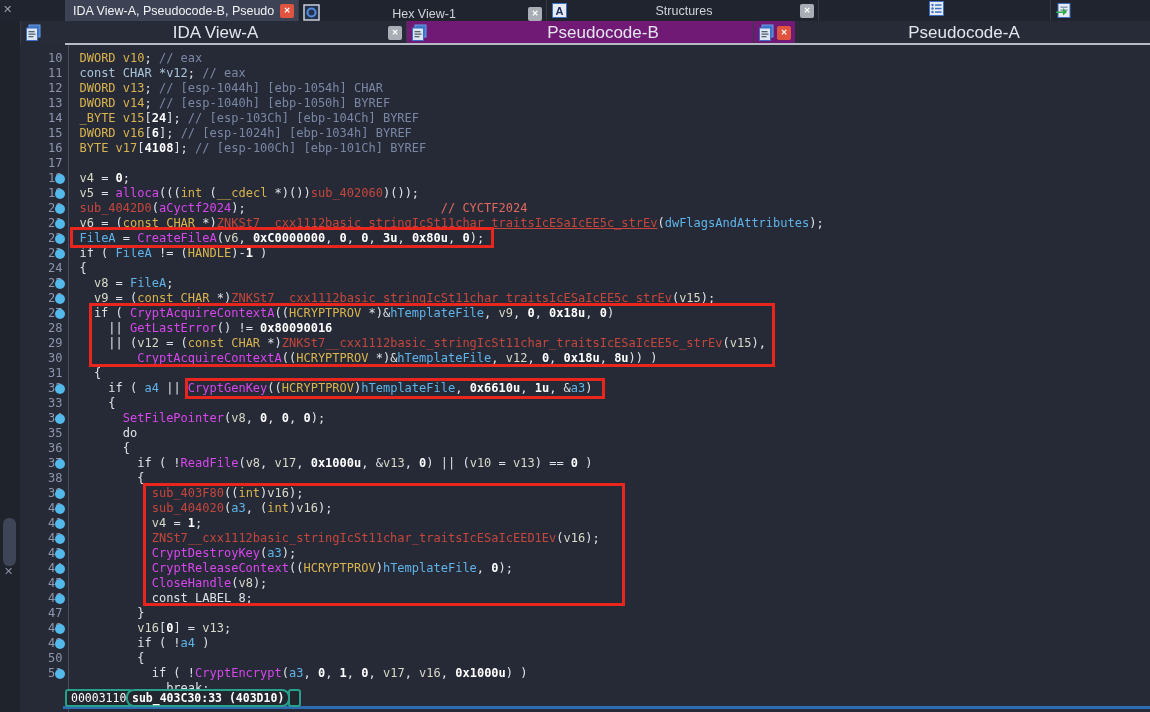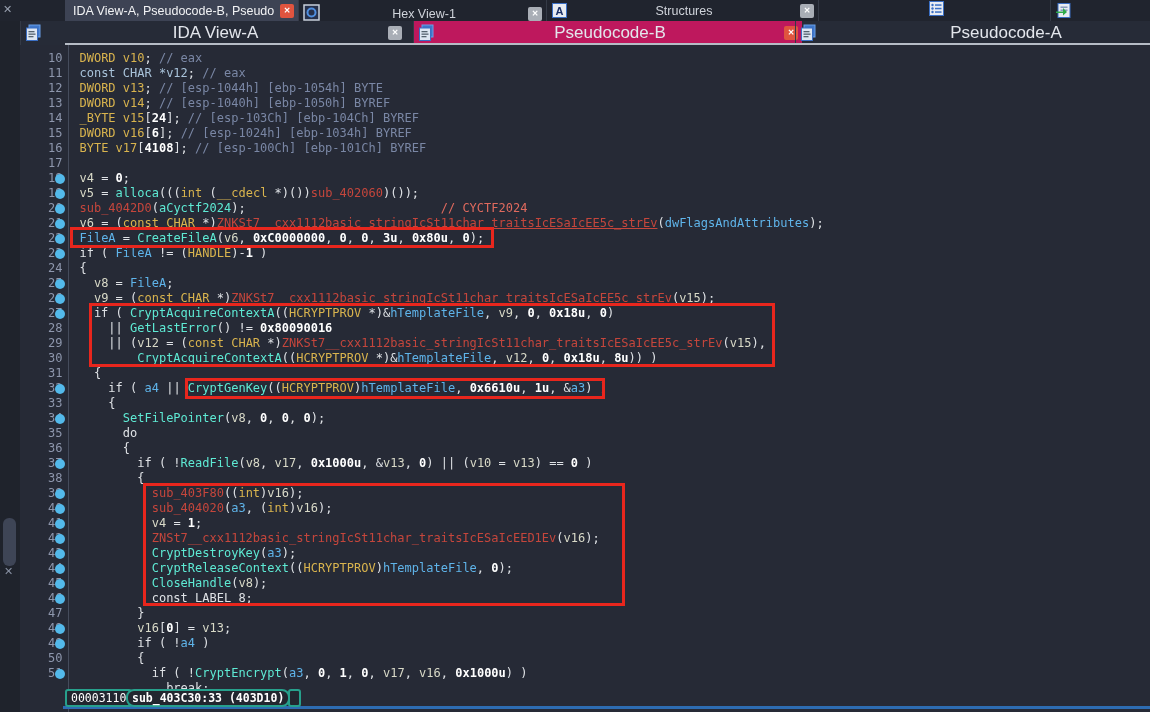--- a/index.html
+++ b/index.html
@@ -15,37 +15,37 @@
   .xbtn{width:14px;height:14px;border-radius:2px;background:#a9aeb6;display:flex;align-items:center;
         justify-content:center;flex:0 0 auto;margin-right:4px;}
   .xbtn::before{content:"\2715";font-size:8px;font-weight:bold;color:#fff;line-height:1;}
   .xbtn.red{background:#e0543f;}
   .tabicon{flex:0 0 auto;margin-left:4px;display:flex;align-items:center;}
   
   .vtabbar{position:absolute;left:0;top:21px;width:1150px;height:24px;background:#262b37;}
   .vtab{position:absolute;top:0;height:24px;display:flex;align-items:center;
         color:#e3e6ec;font-size:17px;border-left:1px solid #343a46;box-sizing:border-box;}
   .vtab .lbl{flex:1;text-align:center;white-space:nowrap;}
-  .vtab.active{background:#be185d;margin-left:7px;}
+  .vtab.active{background:#701a75;}
   .panel-topline{position:absolute;left:65px;right:0;top:43px;height:2px;background:#b6bcc6;}
   
   .leftstrip{position:absolute;left:0;top:21px;width:20px;bottom:0;background:#1f232c;}
   .lthumb{position:absolute;left:3px;top:497px;width:13px;height:48px;border-radius:6px;background:#3e4556;}
   .lx{position:absolute;left:4px;top:544px;color:#8891a3;font-size:11px;}
   .topx{position:absolute;left:3px;top:3px;color:#99a1b0;font-size:11px;}
   .gutter{position:absolute;left:0;top:51px;width:58px;}
   .gl{position:relative;height:15px;text-align:right;color:#8e97ad;
       font:12px "DejaVu Sans Mono",monospace;margin-left:48px;}
   .dot{position:absolute;left:7px;top:2.5px;width:10px;height:10px;border-radius:50%;
        background:var(--bp,#53b9ea);}
   .gutsep{position:absolute;left:68px;top:45px;bottom:0;width:1px;background:#454c5c;}
   .codewrap{position:absolute;left:65px;top:51px;right:0;bottom:0;overflow:hidden;}
   .cl{height:15px;white-space:pre;font:12px "DejaVu Sans Mono",monospace;}
   .c-p{color:#dfe2e6}.c-ty{color:#d9b44e}.c-v{color:#d9dac8}
-  .c-n{color:#ffffff;font-weight:bold}.c-a{color:#5eead4}.c-s{color:#c5463c}
+  .c-n{color:#ffffff;font-weight:bold}.c-a{color:#d946ef}.c-s{color:#c5463c}
   .c-b{color:#5fb4ea}.c-c{color:#7a87a5}.c-r{color:#e06a5e}.c-d{color:#a9c3da}
   .u{text-decoration:underline}
   .hlbox{position:absolute;border:3px solid var(--hl,#e8261d);background:transparent;
          pointer-events:none;box-sizing:border-box;}
   
   .blueline{position:absolute;left:63px;right:0;top:706px;height:3px;background:#2d6cb2;}
   .statusbar{position:absolute;left:0;top:687px;width:951px;height:25px;text-decoration:underline;}
   .sbox{position:absolute;top:2px;height:18px;border:2px solid var(--teal,#27a08c);border-radius:3px;
         background:#22262f;color:#fff;font:11.5px "DejaVu Sans Mono",monospace;
         display:flex;align-items:center;justify-content:center;padding:0 4px;box-sizing:border-box;}
@@ -135,21 +135,21 @@
             <rect x="4" y="1" width="11" height="12" fill="#3f77c9" stroke="#6aa0e8"></rect>
             <rect x="1.5" y="4" width="11" height="12.5" fill="#dde6f2" stroke="#3b6fc4"></rect>
             <rect x="3.5" y="7" width="6" height="1.3" fill="#55636f"></rect>
             <rect x="3.5" y="9.5" width="7" height="1.3" fill="#55636f"></rect>
             <rect x="3.5" y="12" width="5" height="1.3" fill="#55636f"></rect>
           </svg>
       </span>
       <span class="lbl">Pseudocode-B</span>
       <span class="xbtn red"></span>
     </div>
-    <div class="vtab" style="left:795px;width:355px;gap:44px;">
+    <div class="vtab" style="left:753px;width:355px;gap:44px;">
       <span class="tabicon">
         <svg width="18" height="18" viewBox="0 0 18 18">
             <rect x="4" y="1" width="11" height="12" fill="#3f77c9" stroke="#6aa0e8"></rect>
             <rect x="1.5" y="4" width="11" height="12.5" fill="#dde6f2" stroke="#3b6fc4"></rect>
             <rect x="3.5" y="7" width="6" height="1.3" fill="#55636f"></rect>
             <rect x="3.5" y="9.5" width="7" height="1.3" fill="#55636f"></rect>
             <rect x="3.5" y="12" width="5" height="1.3" fill="#55636f"></rect>
           </svg>
       </span>
       <span class="lbl">Pseudocode-A</span>
@@ -205,21 +205,21 @@
       <div class="gl"><span class="dot"></span><span>49</span></div>
       <div class="gl"><span>50</span></div>
       <div class="gl"><span class="dot"></span><span>51</span></div>
       <div class="gl"><span></span></div>
     </div>
   <div class="gutsep"></div>
   <div class="codewrap">
     <div>
         <div class="cl"><span class="c-p">  </span><span class="c-ty">DWORD v10</span><span class="c-p">; </span><span class="c-c">// eax</span></div>
         <div class="cl"><span class="c-p">  </span><span class="c-d">const CHAR *v12</span><span class="c-p">; </span><span class="c-c">// eax</span></div>
-        <div class="cl"><span class="c-p">  </span><span class="c-ty">DWORD v13</span><span class="c-p">; </span><span class="c-c">// [esp-1044h] [ebp-1054h] BYTE</span></div>
+        <div class="cl"><span class="c-p">  </span><span class="c-ty">DWORD v13</span><span class="c-p">; </span><span class="c-c">// [esp-1044h] [ebp-1054h] CHAR</span></div>
         <div class="cl"><span class="c-p">  </span><span class="c-ty">DWORD v14</span><span class="c-p">; </span><span class="c-c">// [esp-1040h] [ebp-1050h] BYREF</span></div>
         <div class="cl"><span class="c-p">  </span><span class="c-ty">_BYTE v15</span><span class="c-p">[</span><span class="c-n">24</span><span class="c-p">]; </span><span class="c-c">// [esp-103Ch] [ebp-104Ch] BYREF</span></div>
         <div class="cl"><span class="c-p">  </span><span class="c-ty">DWORD v16</span><span class="c-p">[</span><span class="c-n">6</span><span class="c-p">]; </span><span class="c-c">// [esp-1024h] [ebp-1034h] BYREF</span></div>
         <div class="cl"><span class="c-p">  </span><span class="c-ty">BYTE v17</span><span class="c-p">[</span><span class="c-n">4108</span><span class="c-p">]; </span><span class="c-c">// [esp-100Ch] [ebp-101Ch] BYREF</span></div>
         <div class="cl"></div>
         <div class="cl"><span class="c-p">  </span><span class="c-v">v4</span><span class="c-p"> = </span><span class="c-n">0</span><span class="c-p">;</span></div>
         <div class="cl"><span class="c-p">  </span><span class="c-v">v5</span><span class="c-p"> = </span><span class="c-a">alloca</span><span class="c-p">(((</span><span class="c-ty">int</span><span class="c-p"> (</span><span class="c-ty">__cdecl</span><span class="c-p"> *)())</span><span class="c-s">sub_402060</span><span class="c-p">)());</span></div>
         <div class="cl"><span class="c-p">  </span><span class="c-s">sub_4042D0</span><span class="c-p">(</span><span class="c-a">aCyctf2024</span><span class="c-p">);</span><span class="c-p">                           </span><span class="c-r">// CYCTF2024</span></div>
         <div class="cl"><span class="c-p">  </span><span class="c-v">v6</span><span class="c-p"> = (</span><span class="c-ty">const CHAR</span><span class="c-p"> *)</span><span class="c-s u">ZNKSt7__cxx1112basic_stringIcSt11char_traitsIcESaIcEE5c_strEv</span><span class="c-p">(</span><span class="c-b">dwFlagsAndAttributes</span><span class="c-p">);</span></div>
         <div class="cl"><span class="c-p">  </span><span class="c-b">FileA</span><span class="c-p"> = </span><span class="c-a">CreateFileA</span><span class="c-p">(</span><span class="c-v">v6</span><span class="c-p">, </span><span class="c-n">0xC0000000</span><span class="c-p">, </span><span class="c-n">0</span><span class="c-p">, </span><span class="c-n">0</span><span class="c-p">, </span><span class="c-n">3u</span><span class="c-p">, </span><span class="c-n">0x80u</span><span class="c-p">, </span><span class="c-n">0</span><span class="c-p">);</span></div>

